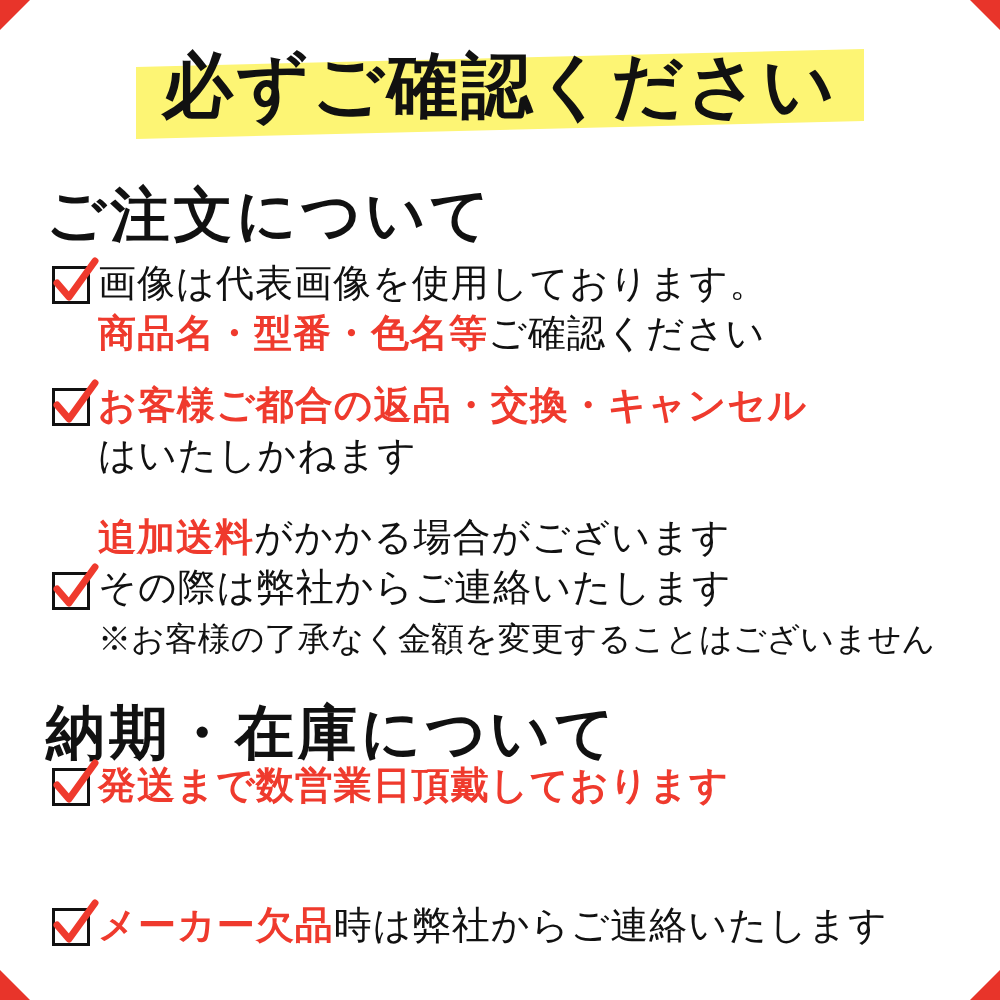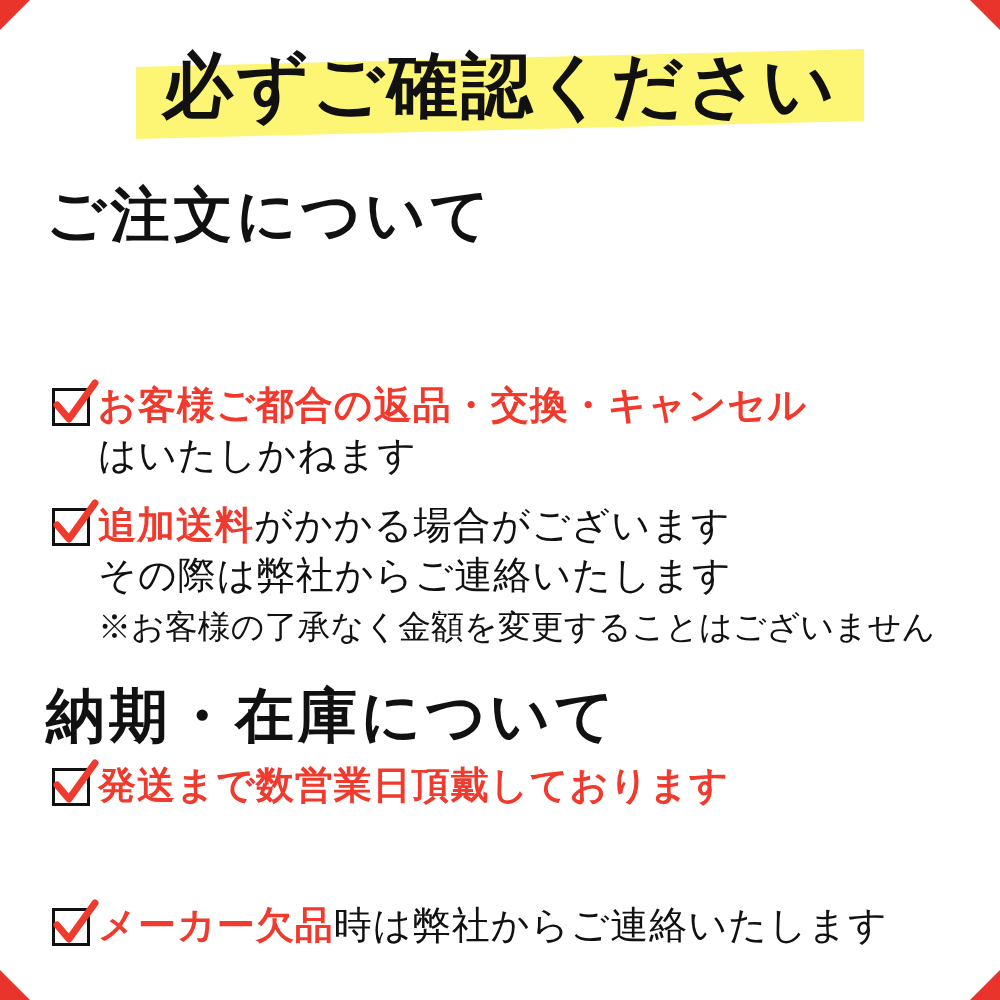--- a/index.html
+++ b/index.html
@@ -91,21 +91,21 @@
     position: absolute;
     left: 46px;
     font-size: 59px;
     font-weight: bold;
     letter-spacing: 4px;
     color: #111111;
     font-family: "DejaVu Serif", serif;
     white-space: nowrap;
   }
   #sec1-head { top: 176px; }
-  #sec2-head { top: 677px; }
+  #sec2-head { top: 694px; }
 
   
   .item {
     position: absolute;
     left: 52px;
     width: 920px;
     display: flex;
     align-items: flex-start;
   }
   .checkbox {
@@ -156,21 +156,21 @@
     color: #ef3a2d;
     font-weight: bold;
   }
   .mixed .seg-black {
     color: #111111;
     font-weight: normal;
   }
 
   #item1 { top: 258px; }
   #item2 { top: 380px; }
-  #item3 { top: 500px; }
+  #item3 { top: 512px; align-items: center; }
   #item4 { top: 760px; }
   #item5 { top: 884px; margin-top: 16px; }
 </style>
 </head>
 <body>
 
 <div class="page">
 
   <div class="corner tl"></div>
   <div class="corner tr"></div>
@@ -178,20 +178,31 @@
   <div class="corner br"></div>
 
   <div class="title-wrap">
     <div class="title-band">
       <div class="title-text">必ずご確認ください</div>
     </div>
   </div>
 
   <div class="section-head" id="sec1-head">ご注文について</div>
 
+  <div class="item" id="item1">
+    <span class="checkbox">
+      <svg viewBox="0 0 52 52" aria-hidden="true">
+        <path d="M8 26 L20 40 L46 4" fill="none" stroke="#ef3a2d" stroke-width="7" stroke-linecap="round" stroke-linejoin="round"></path>
+      </svg>
+    </span>
+    <span class="lines">
+      <div class="line">画像は代表画像を使用しております。</div>
+      <div class="line mixed indent"><span class="seg-red">商品名・型番・色名等</span><span class="seg-black">ご確認ください</span></div>
+    </span>
+  </div>
 
   <div class="item" id="item2">
     <span class="checkbox">
       <svg viewBox="0 0 52 52" aria-hidden="true">
         <path d="M8 26 L20 40 L46 4" fill="none" stroke="#ef3a2d" stroke-width="7" stroke-linecap="round" stroke-linejoin="round"></path>
       </svg>
     </span>
     <span class="lines">
       <div class="line red">お客様ご都合の返品・交換・キャンセル</div>
       <div class="line">はいたしかねます</div>

